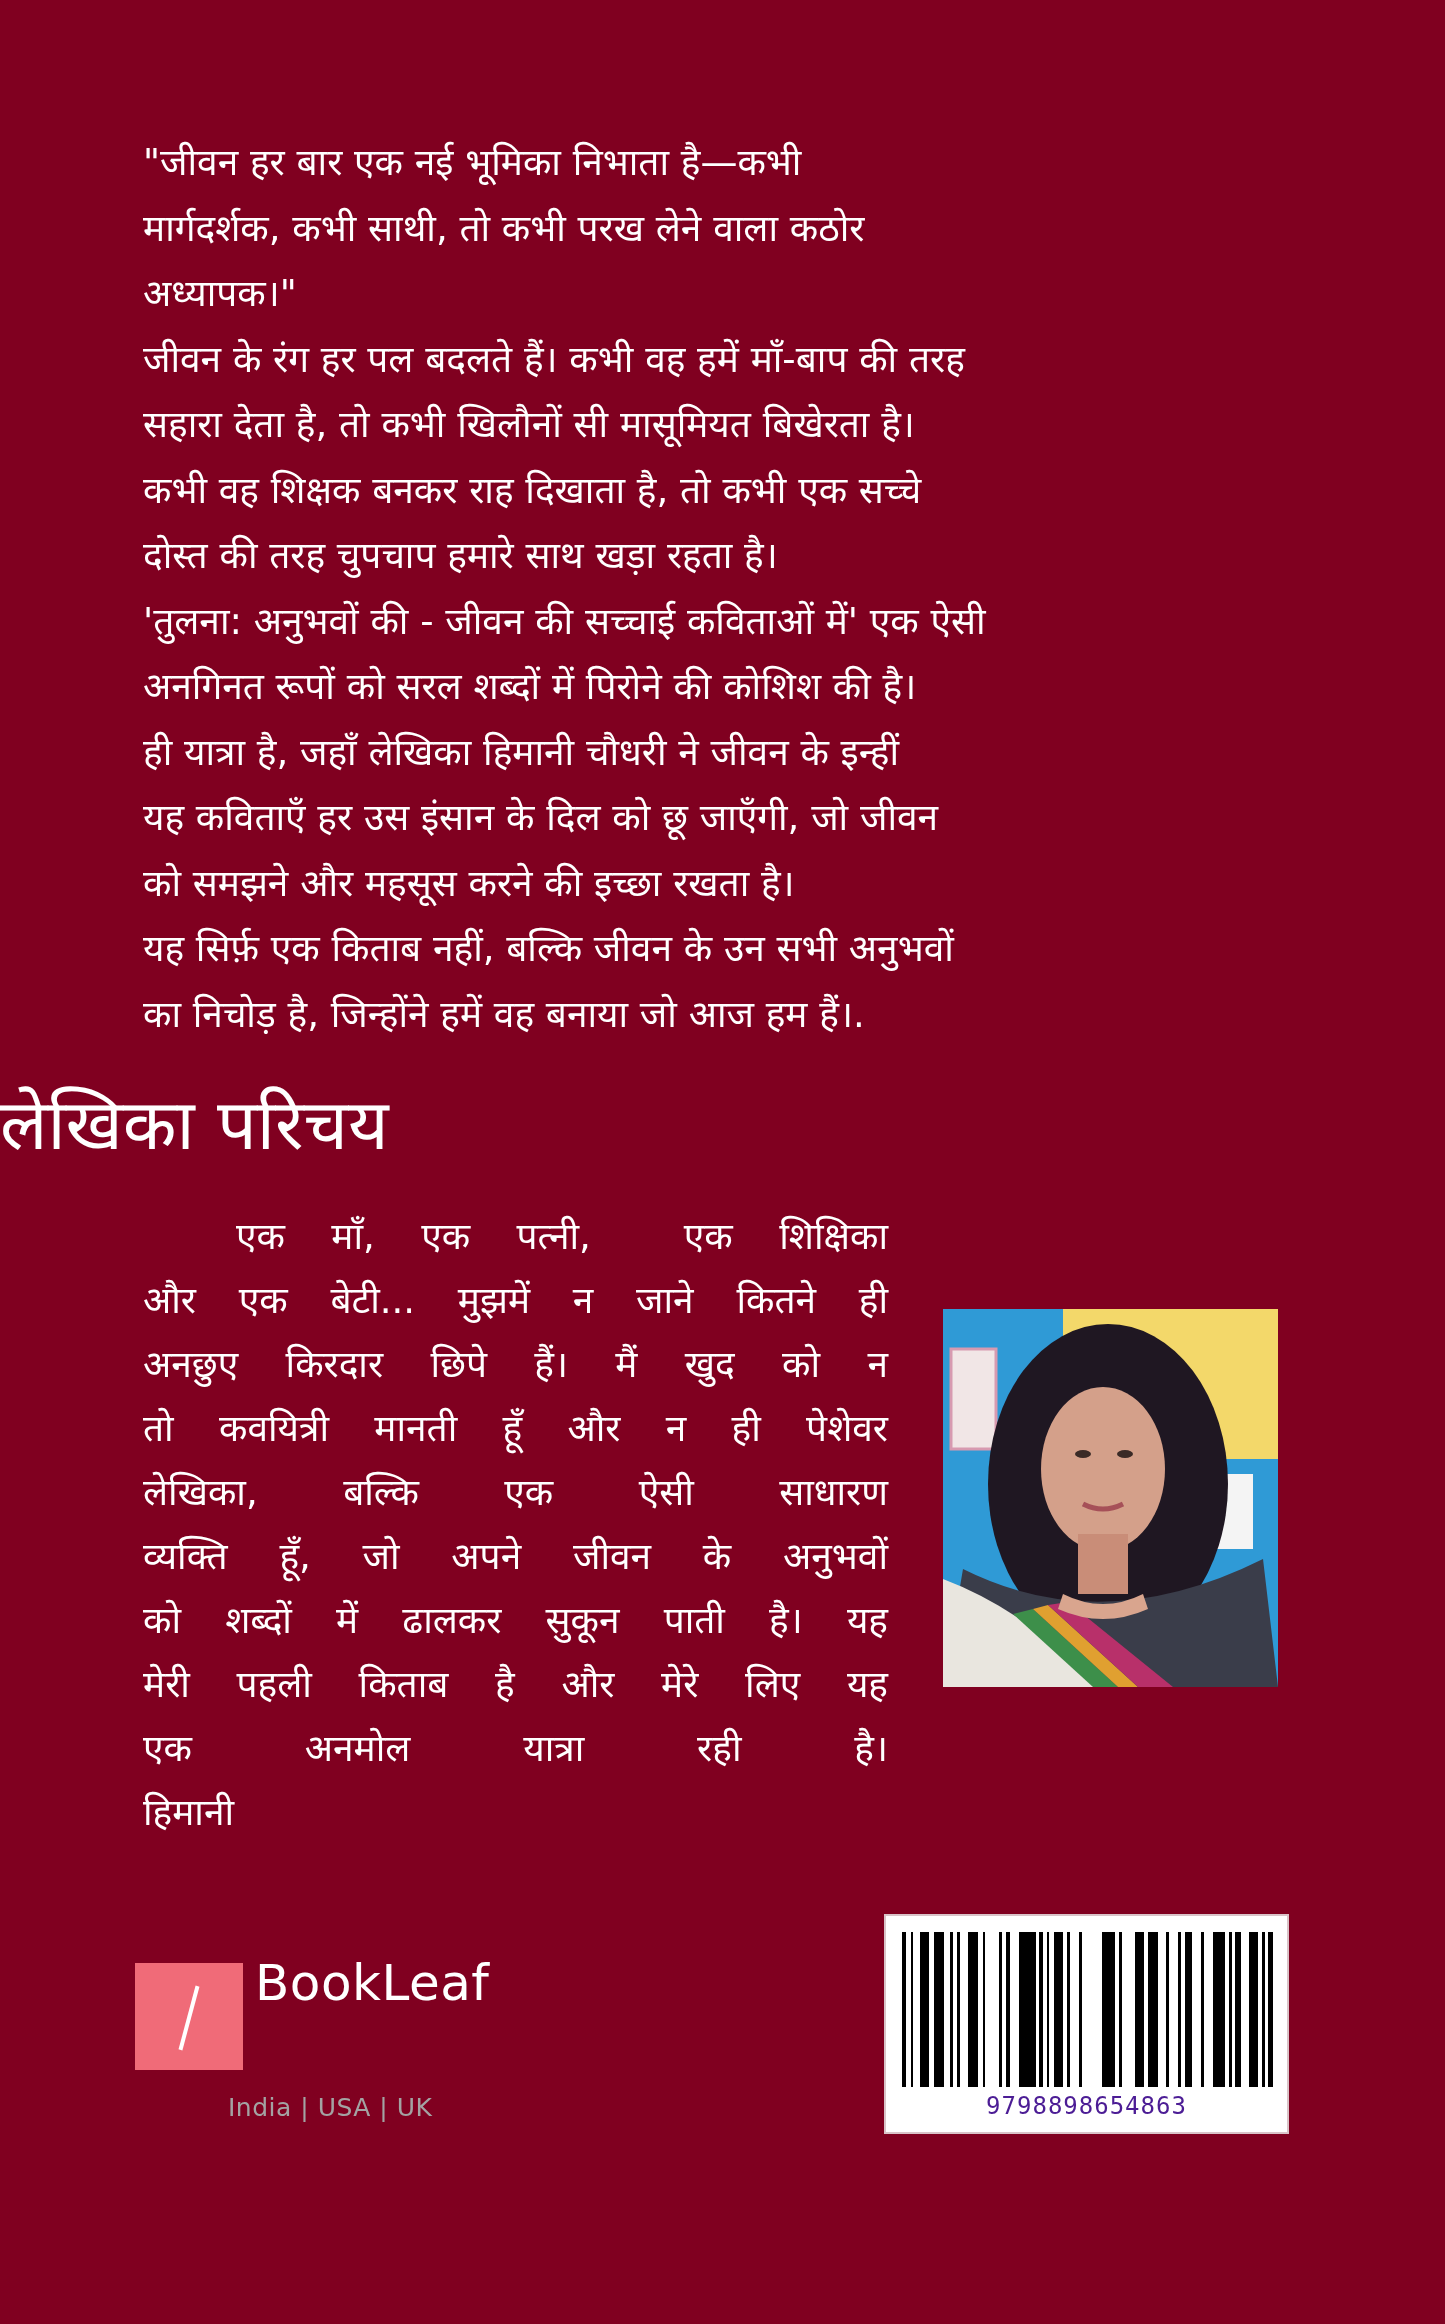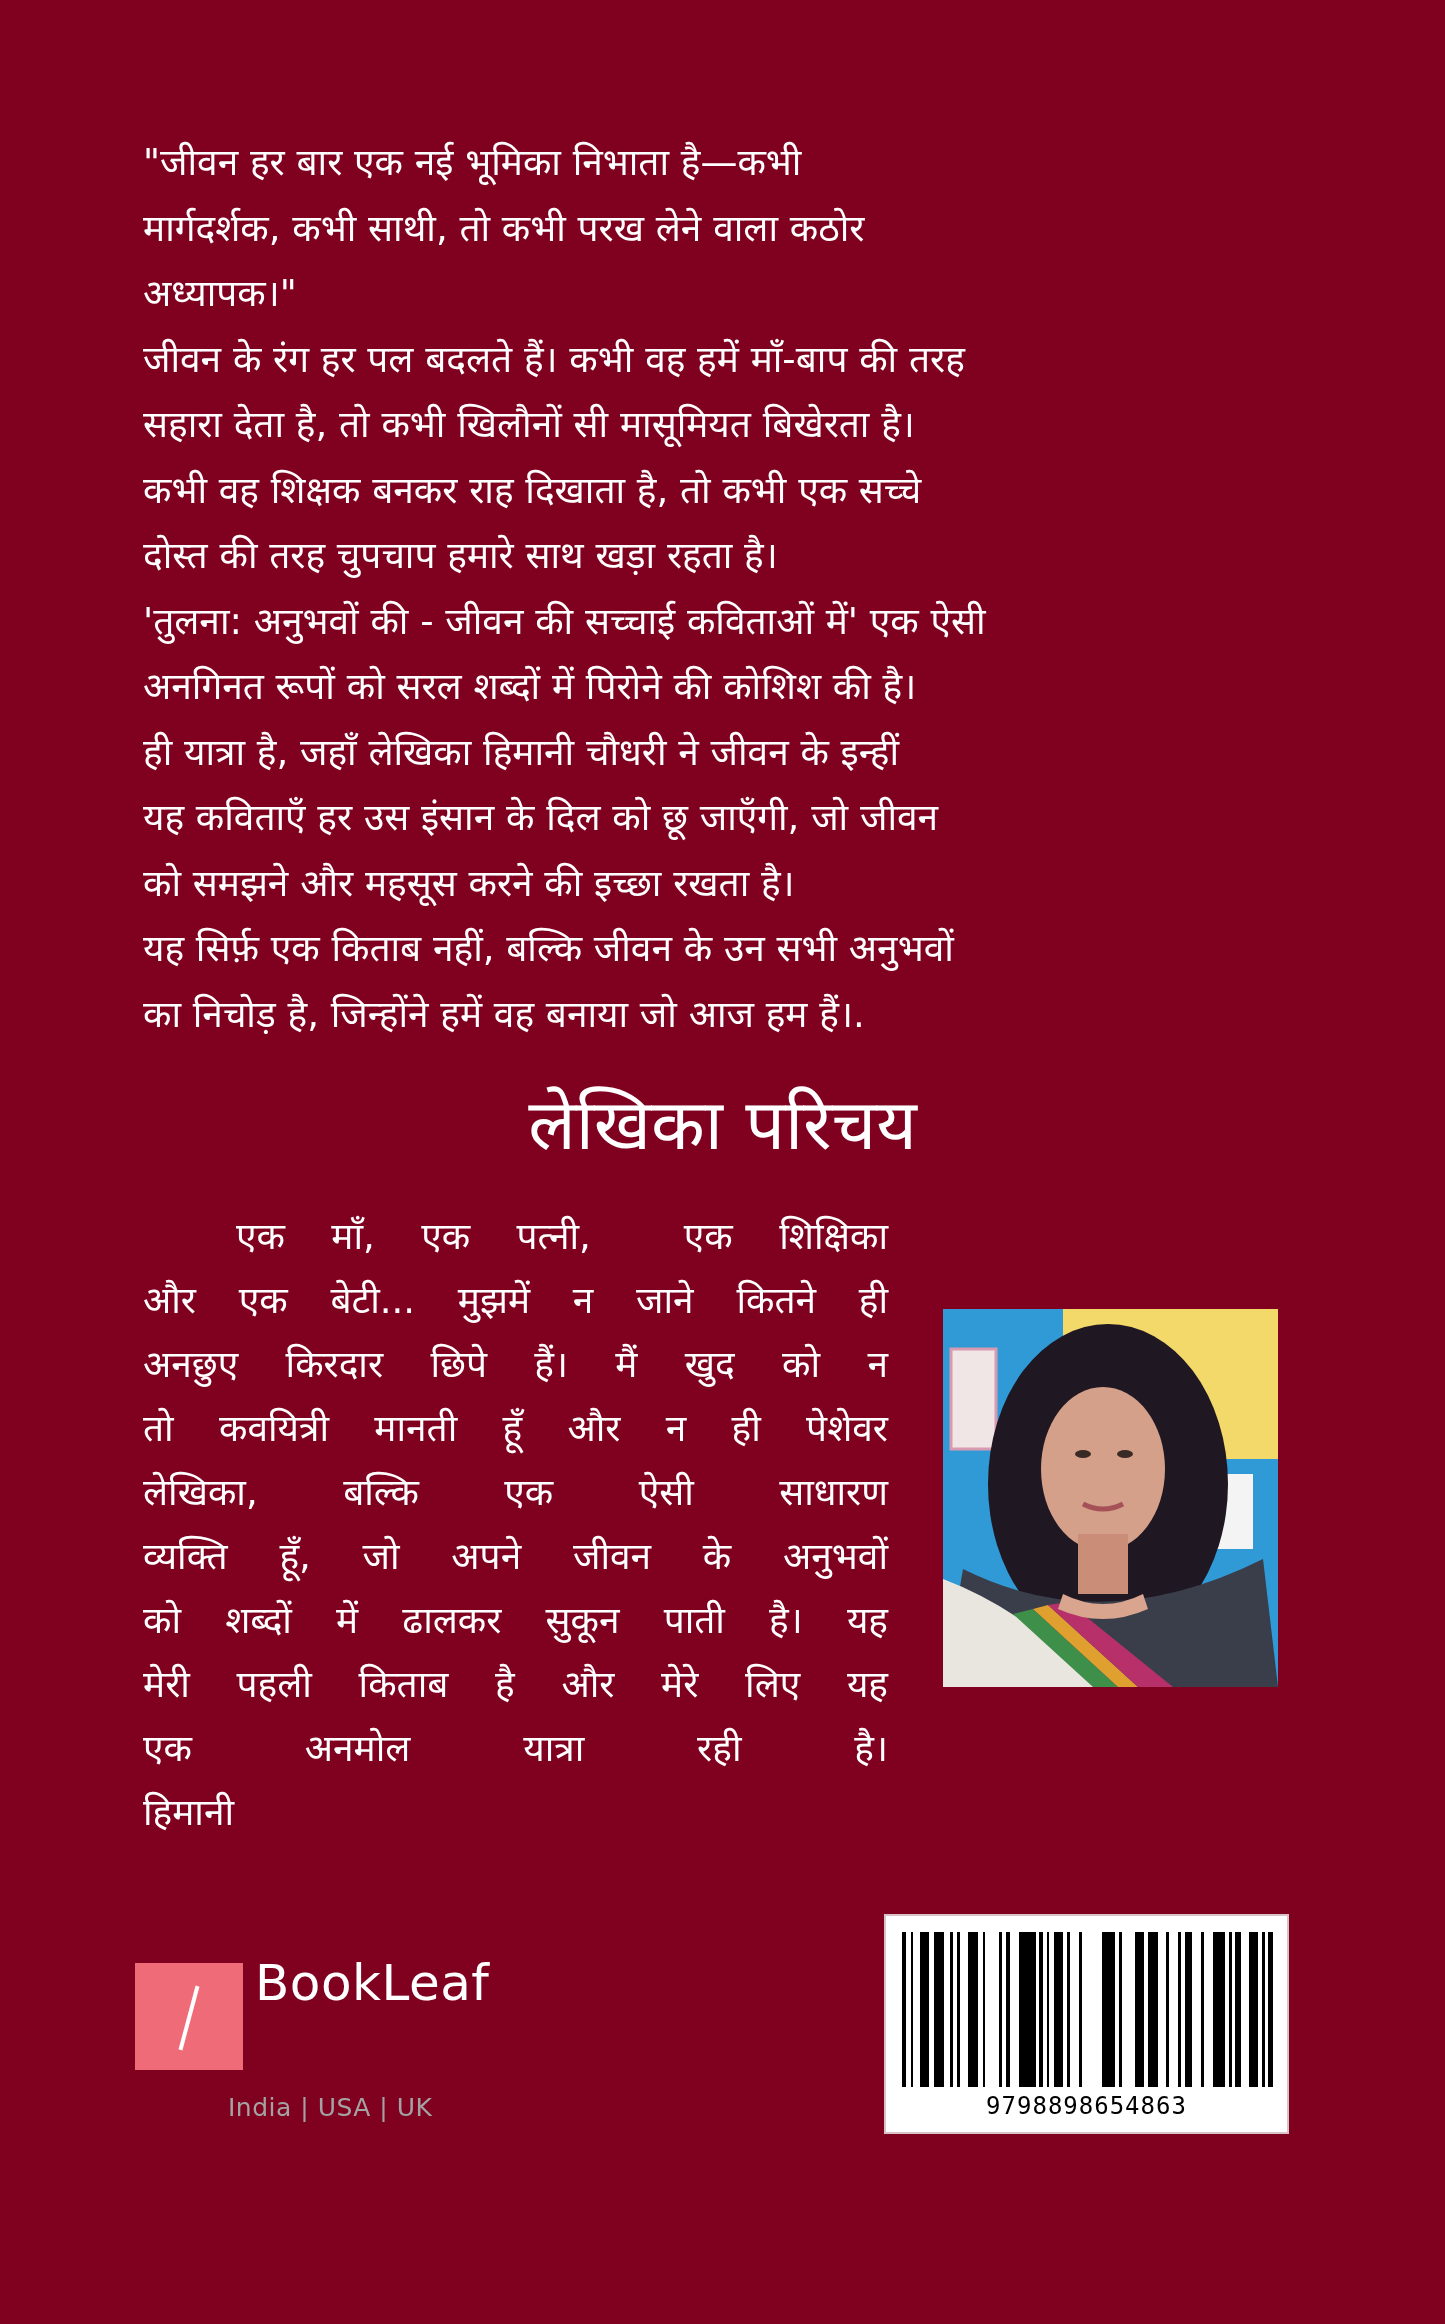--- a/index.html
+++ b/index.html
@@ -1,40 +1,40 @@
 <!DOCTYPE html>
 <html><head>
 <meta charset="utf-8">
 <style>
   html, body { margin:0; padding:0; }
   body { width:1445px; height:2324px; background:#800020; position:relative; overflow:hidden;
          font-family:"DejaVu Sans", sans-serif; color:#ffffff; }
   .blurb { position:absolute; left:143px; top:130px; width:1120px; }
   .blurb .line { font-size:37px; line-height:65.5px; white-space:nowrap; height:65.5px; }
-  .heading { position:absolute; left:0; width:1445px; top:1080px; text-align:center;
+  .heading { position:absolute; left:0; width:1445px; top:1080px; text-align:left;
              font-size:70px; line-height:90px; white-space:nowrap; }
   .bio { position:absolute; left:143px; top:1205px; width:745px; }
   .bio .line { font-size:37px; line-height:64px; height:64px; white-space:nowrap;
                text-align:justify; text-align-last:justify; }
   .bio .line.last { text-align-last:left; }
   .photo { position:absolute; left:943px; top:1309px; width:335px; height:378px; overflow:hidden; }
   .logo { position:absolute; left:135px; top:1963px; }
   .logo-square { position:absolute; left:0; top:0; width:108px; height:107px; background:#f06b78; }
   .logo-slash { position:absolute; left:52px; top:22px; width:4px; height:66px; background:#fff;
                 transform:rotate(15deg); transform-origin:center; }
   .logo-text { position:absolute; left:120px; top:-6px; font-family:"DejaVu Sans", sans-serif;
                font-weight:400; font-size:50px; line-height:52px; white-space:nowrap; letter-spacing:0.5px; }
   .logo-text span { display:block; }
   .logo-regions { position:absolute; left:93px; top:130px; font-size:25px; white-space:nowrap;
                   color:#a3a3a3; letter-spacing:0.5px; }
   .barcode { position:absolute; left:884px; top:1914px; width:405px; height:220px; background:#ffffff;
              border:2px solid #d9c3c8; box-sizing:border-box; }
   .barcode svg { position:absolute; left:16px; top:16px; }
   .barcode-digits { position:absolute; left:0; width:100%; top:176px; text-align:center;
-                    font-family:"DejaVu Sans Mono", monospace; font-size:24px; color:#000000; letter-spacing:1px; }
+                    font-family:"DejaVu Sans Mono", monospace; font-size:24px; color:#4c1d95; letter-spacing:1px; }
 </style>
 </head>
 <body>
 
 <div class="blurb">
   <div class="line">"जीवन हर बार एक नई भूमिका निभाता है—कभी</div>
   <div class="line">मार्गदर्शक, कभी साथी, तो कभी परख लेने वाला कठोर</div>
   <div class="line">अध्यापक।"</div>
   <div class="line">जीवन के रंग हर पल बदलते हैं। कभी वह हमें माँ-बाप की तरह</div>
   <div class="line">सहारा देता है, तो कभी खिलौनों सी मासूमियत बिखेरता है।</div>

